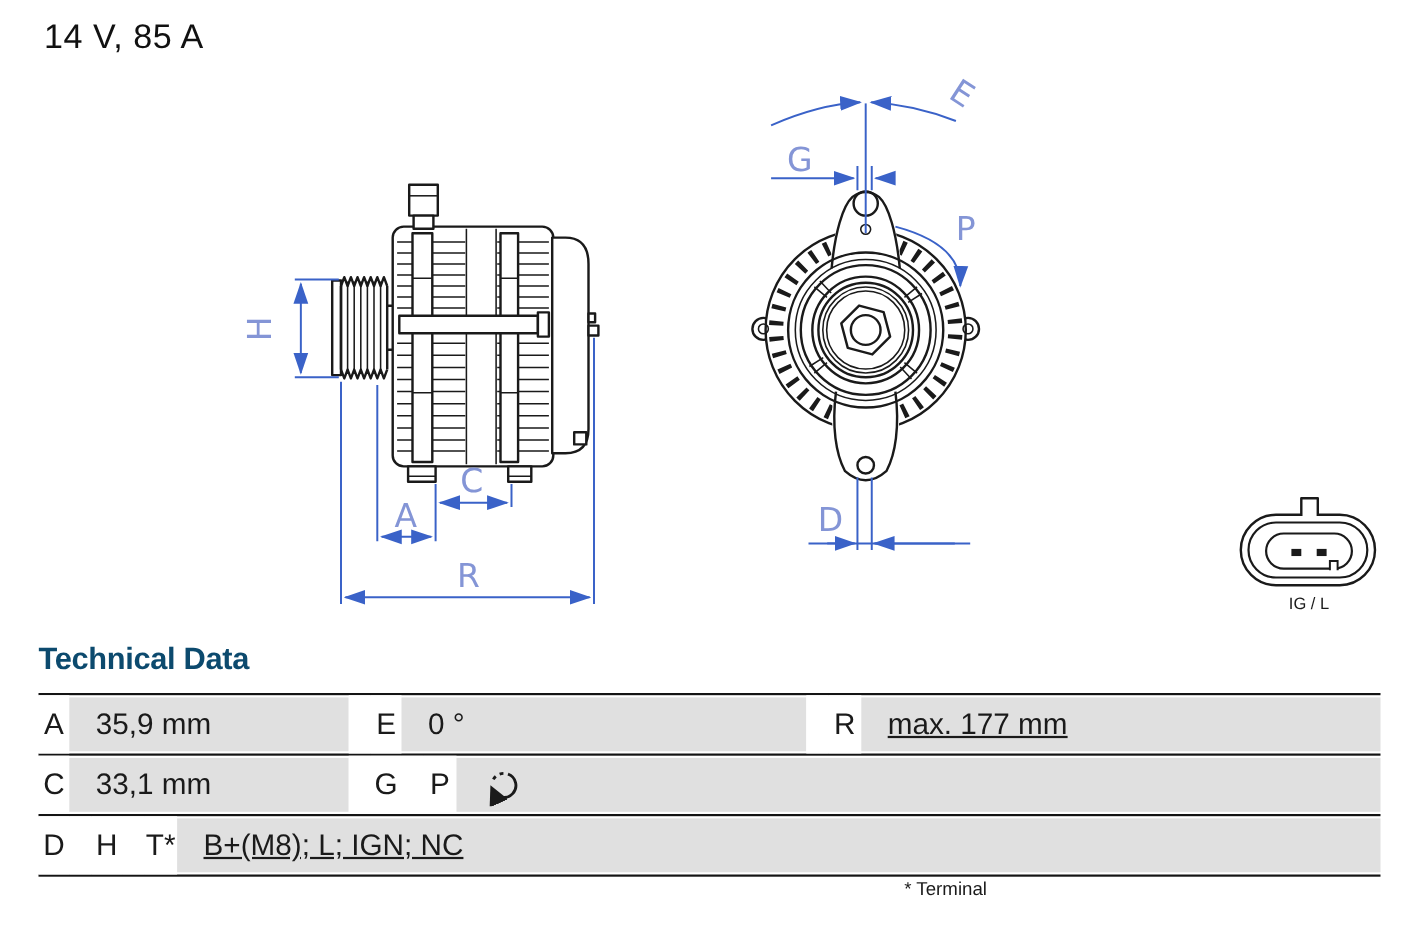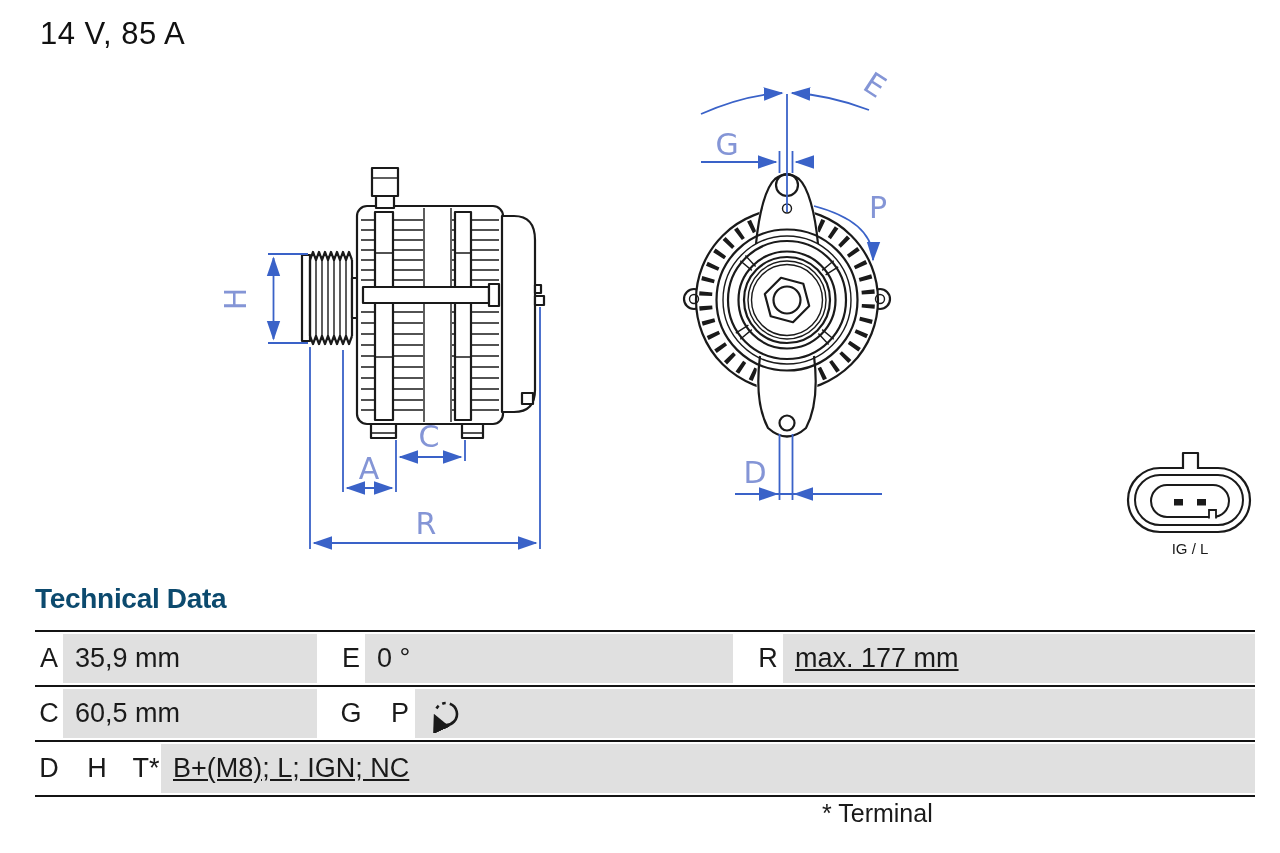--- a/index.html
+++ b/index.html
@@ -18,29 +18,29 @@
   .b-line  { stroke:#3a62c8; fill:none; stroke-width:1.8; }
   .b-label { fill:#8495d6; font-size:30px; font-family:"DejaVu Sans",sans-serif; }
   .k-label { fill:#1a1a1a; font-size:15px; font-family:"Liberation Sans",sans-serif; }
 
   
   .tech-heading { position:absolute; left:35px; top:583px; font-size:28px; font-weight:bold; color:#0c4a6e; letter-spacing:-0.3px; }
   .ttable { position:absolute; left:35px; top:630px; width:1220px; border-bottom:2px solid #141414; }
   .trow { display:flex; height:55px; border-top:2px solid #141414; }
   .cell { display:flex; align-items:center; font-size:27px; color:#1a1a1a; }
   .k { justify-content:center; background:#fff; }
-  .v { background:#e0e0e0; margin:2px 0; padding-left:12px; }
+  .v { background:#e0e0e0; margin:2px 0; padding-left:24px; }
   .gap { width:20px; background:#fff; }
   .k1 { width:28px; } .v1 { width:254px; }
   .k2 { width:28px; } .v2 { width:368px; }
   .k3 { width:30px; } .v3 { flex:1;text-decoration:underline; }
 
   .rot-icon { display:block; }
 
-  .footnote { position:absolute; left:822px; top:799px; font-size:25px; color:#1a1a1a; }
+  .footnote { position:absolute; left:822px; top:799px; font-size:17px; color:#1a1a1a; }
 </style>
 </head>
 <body>
 
 <div class="stage">
 
   <div class="title">14 V, 85 A</div>
 
   <svg class="drawing" width="1280" height="580" viewBox="0 0 1280 580">
     <defs>
@@ -195,21 +195,21 @@
       <div class="cell v v1">35,9 mm</div>
       <div class="gap"></div>
       <div class="cell k k2">E</div>
       <div class="cell v v2">0 °</div>
       <div class="gap"></div>
       <div class="cell k k3">R</div>
       <div class="cell v v3">max. 177 mm</div>
     </div>
     <div class="trow">
       <div class="cell k k1">C</div>
-      <div class="cell v v1">60,5 mm</div>
+      <div class="cell v v1">33,1 mm</div>
       <div class="gap"></div>
       <div class="cell k k2">G</div>
       <div class="gap"></div>
       <div class="cell k k3">P</div>
       <div class="cell v v3">
         <svg class="rot-icon" width="38" height="38" viewBox="0 0 38 38">
           <defs>
             <marker id="arrb" viewBox="0 0 7 7" refX="5" refY="3.5" markerWidth="7" markerHeight="7" orient="auto">
               <path d="M0,0 L7,3.5 L0,7 Z" fill="#1a1a1a"></path>
             </marker>

